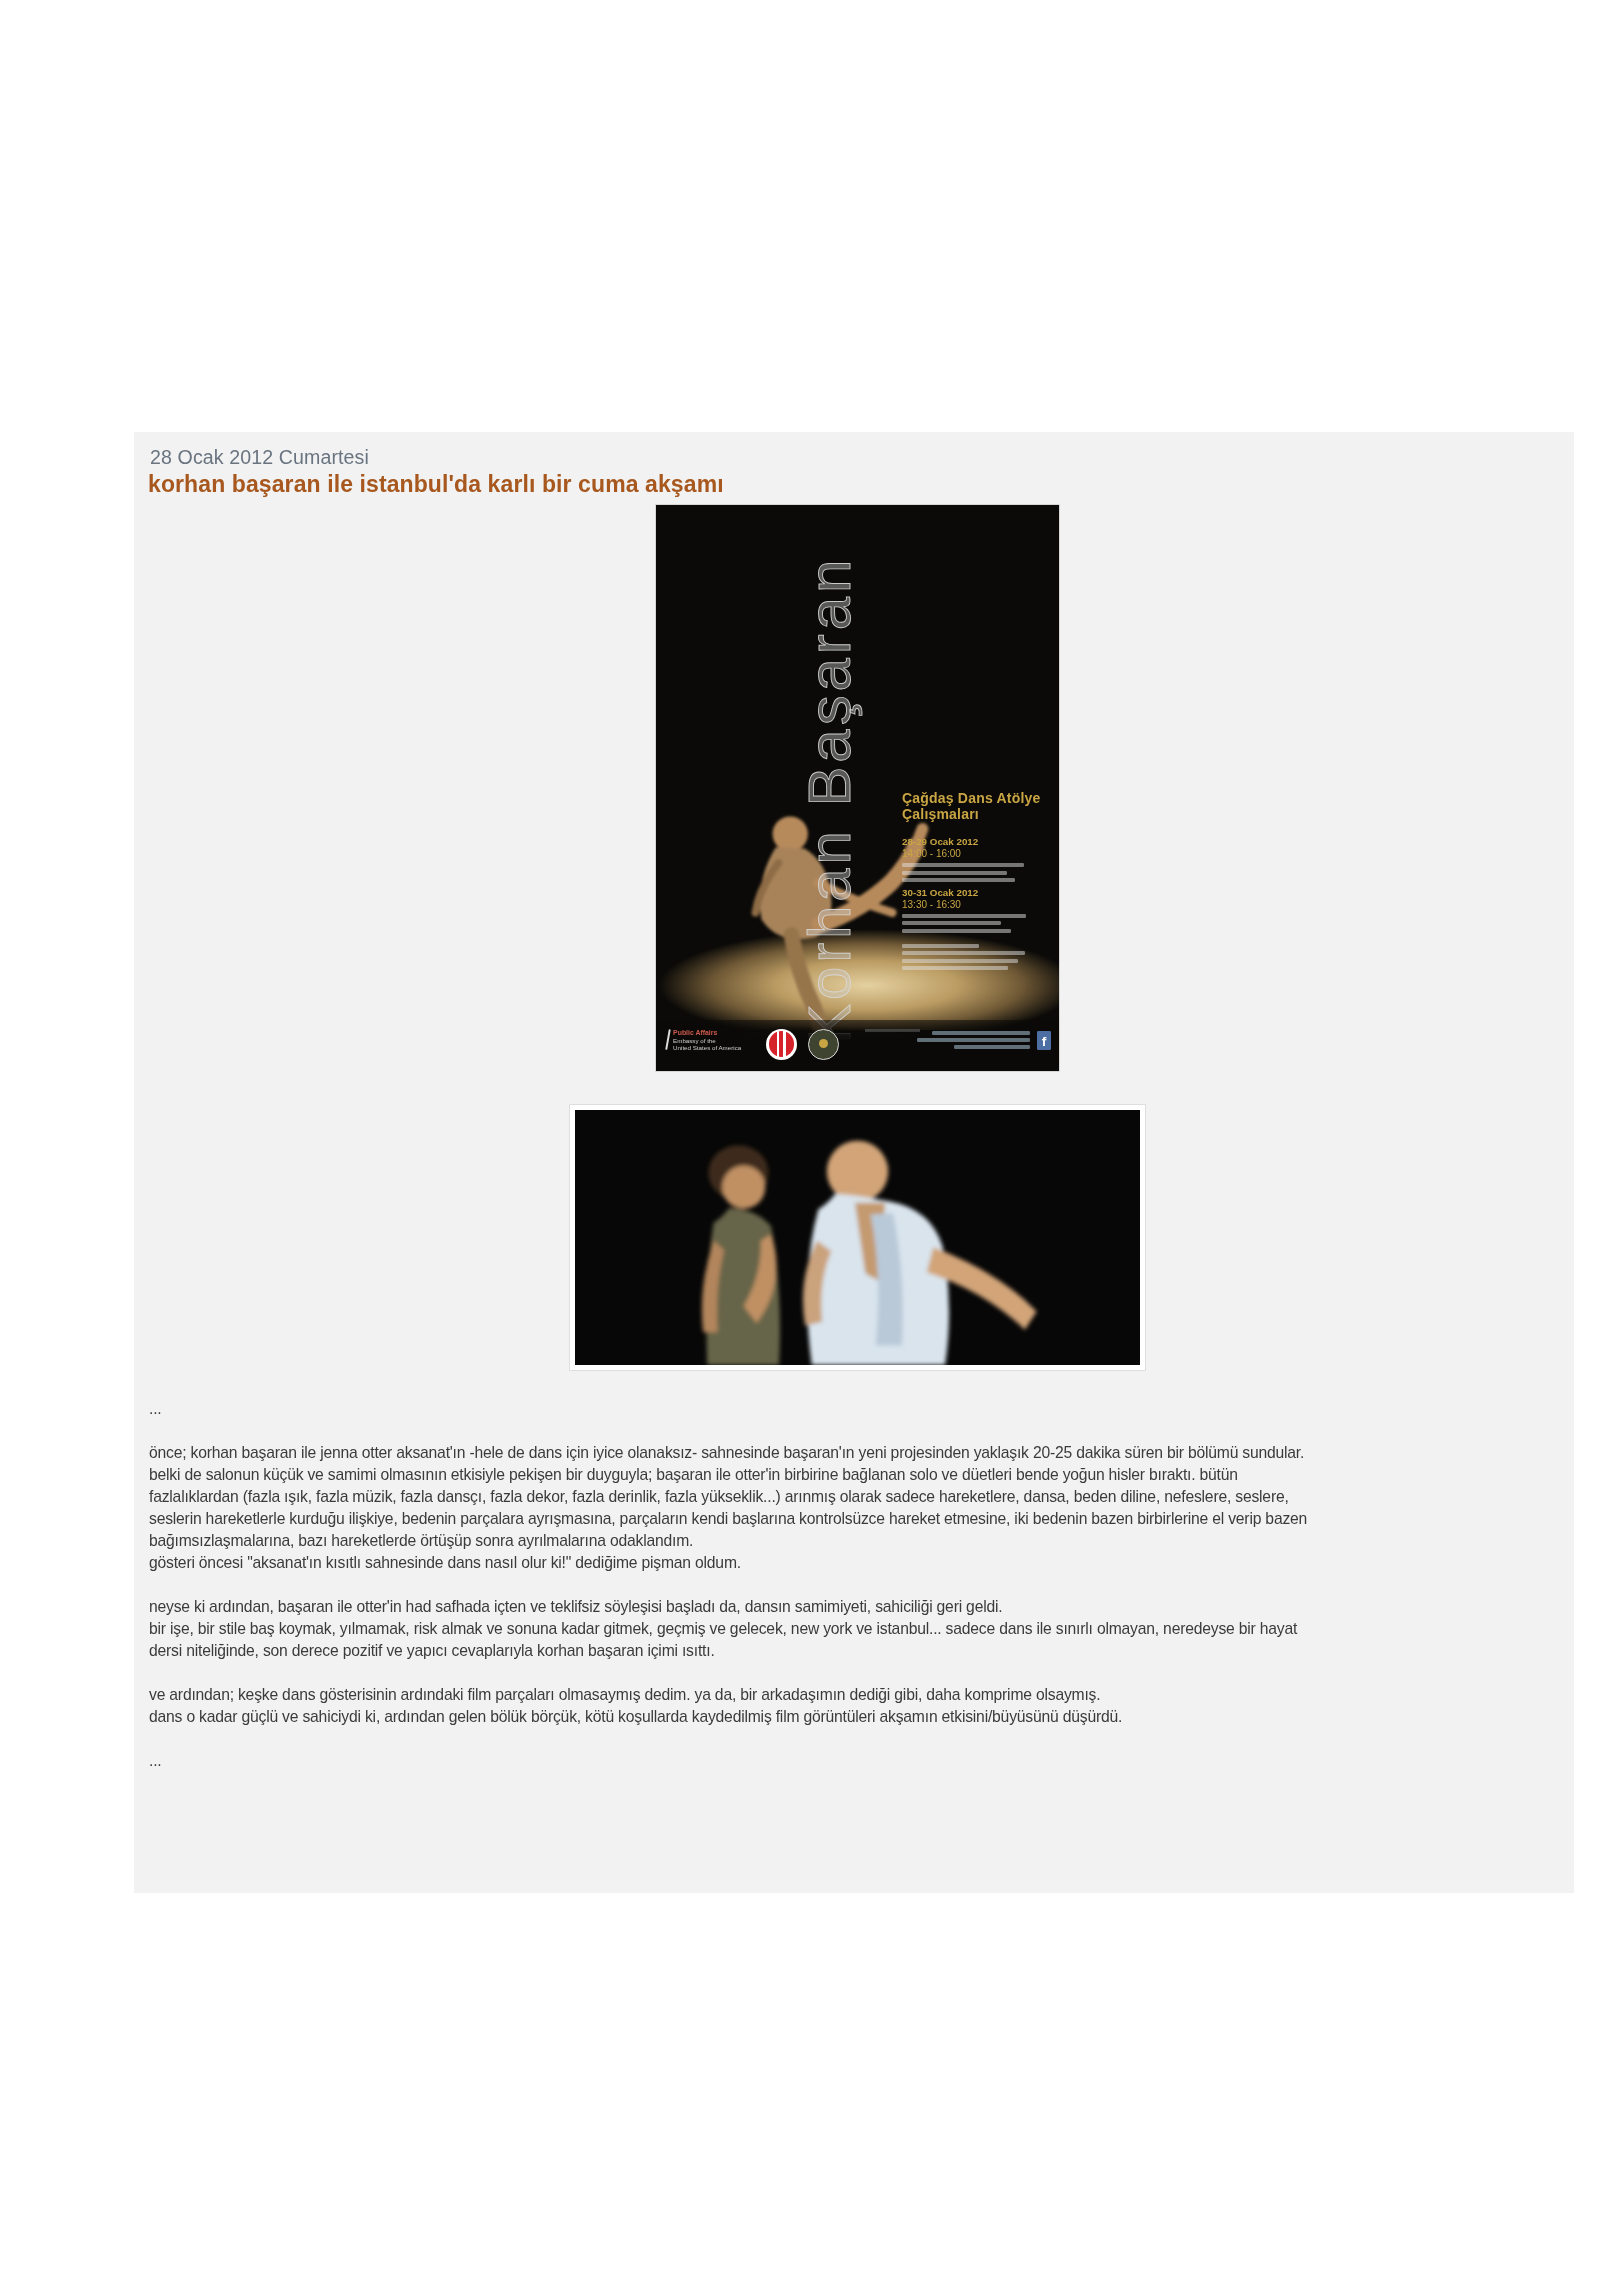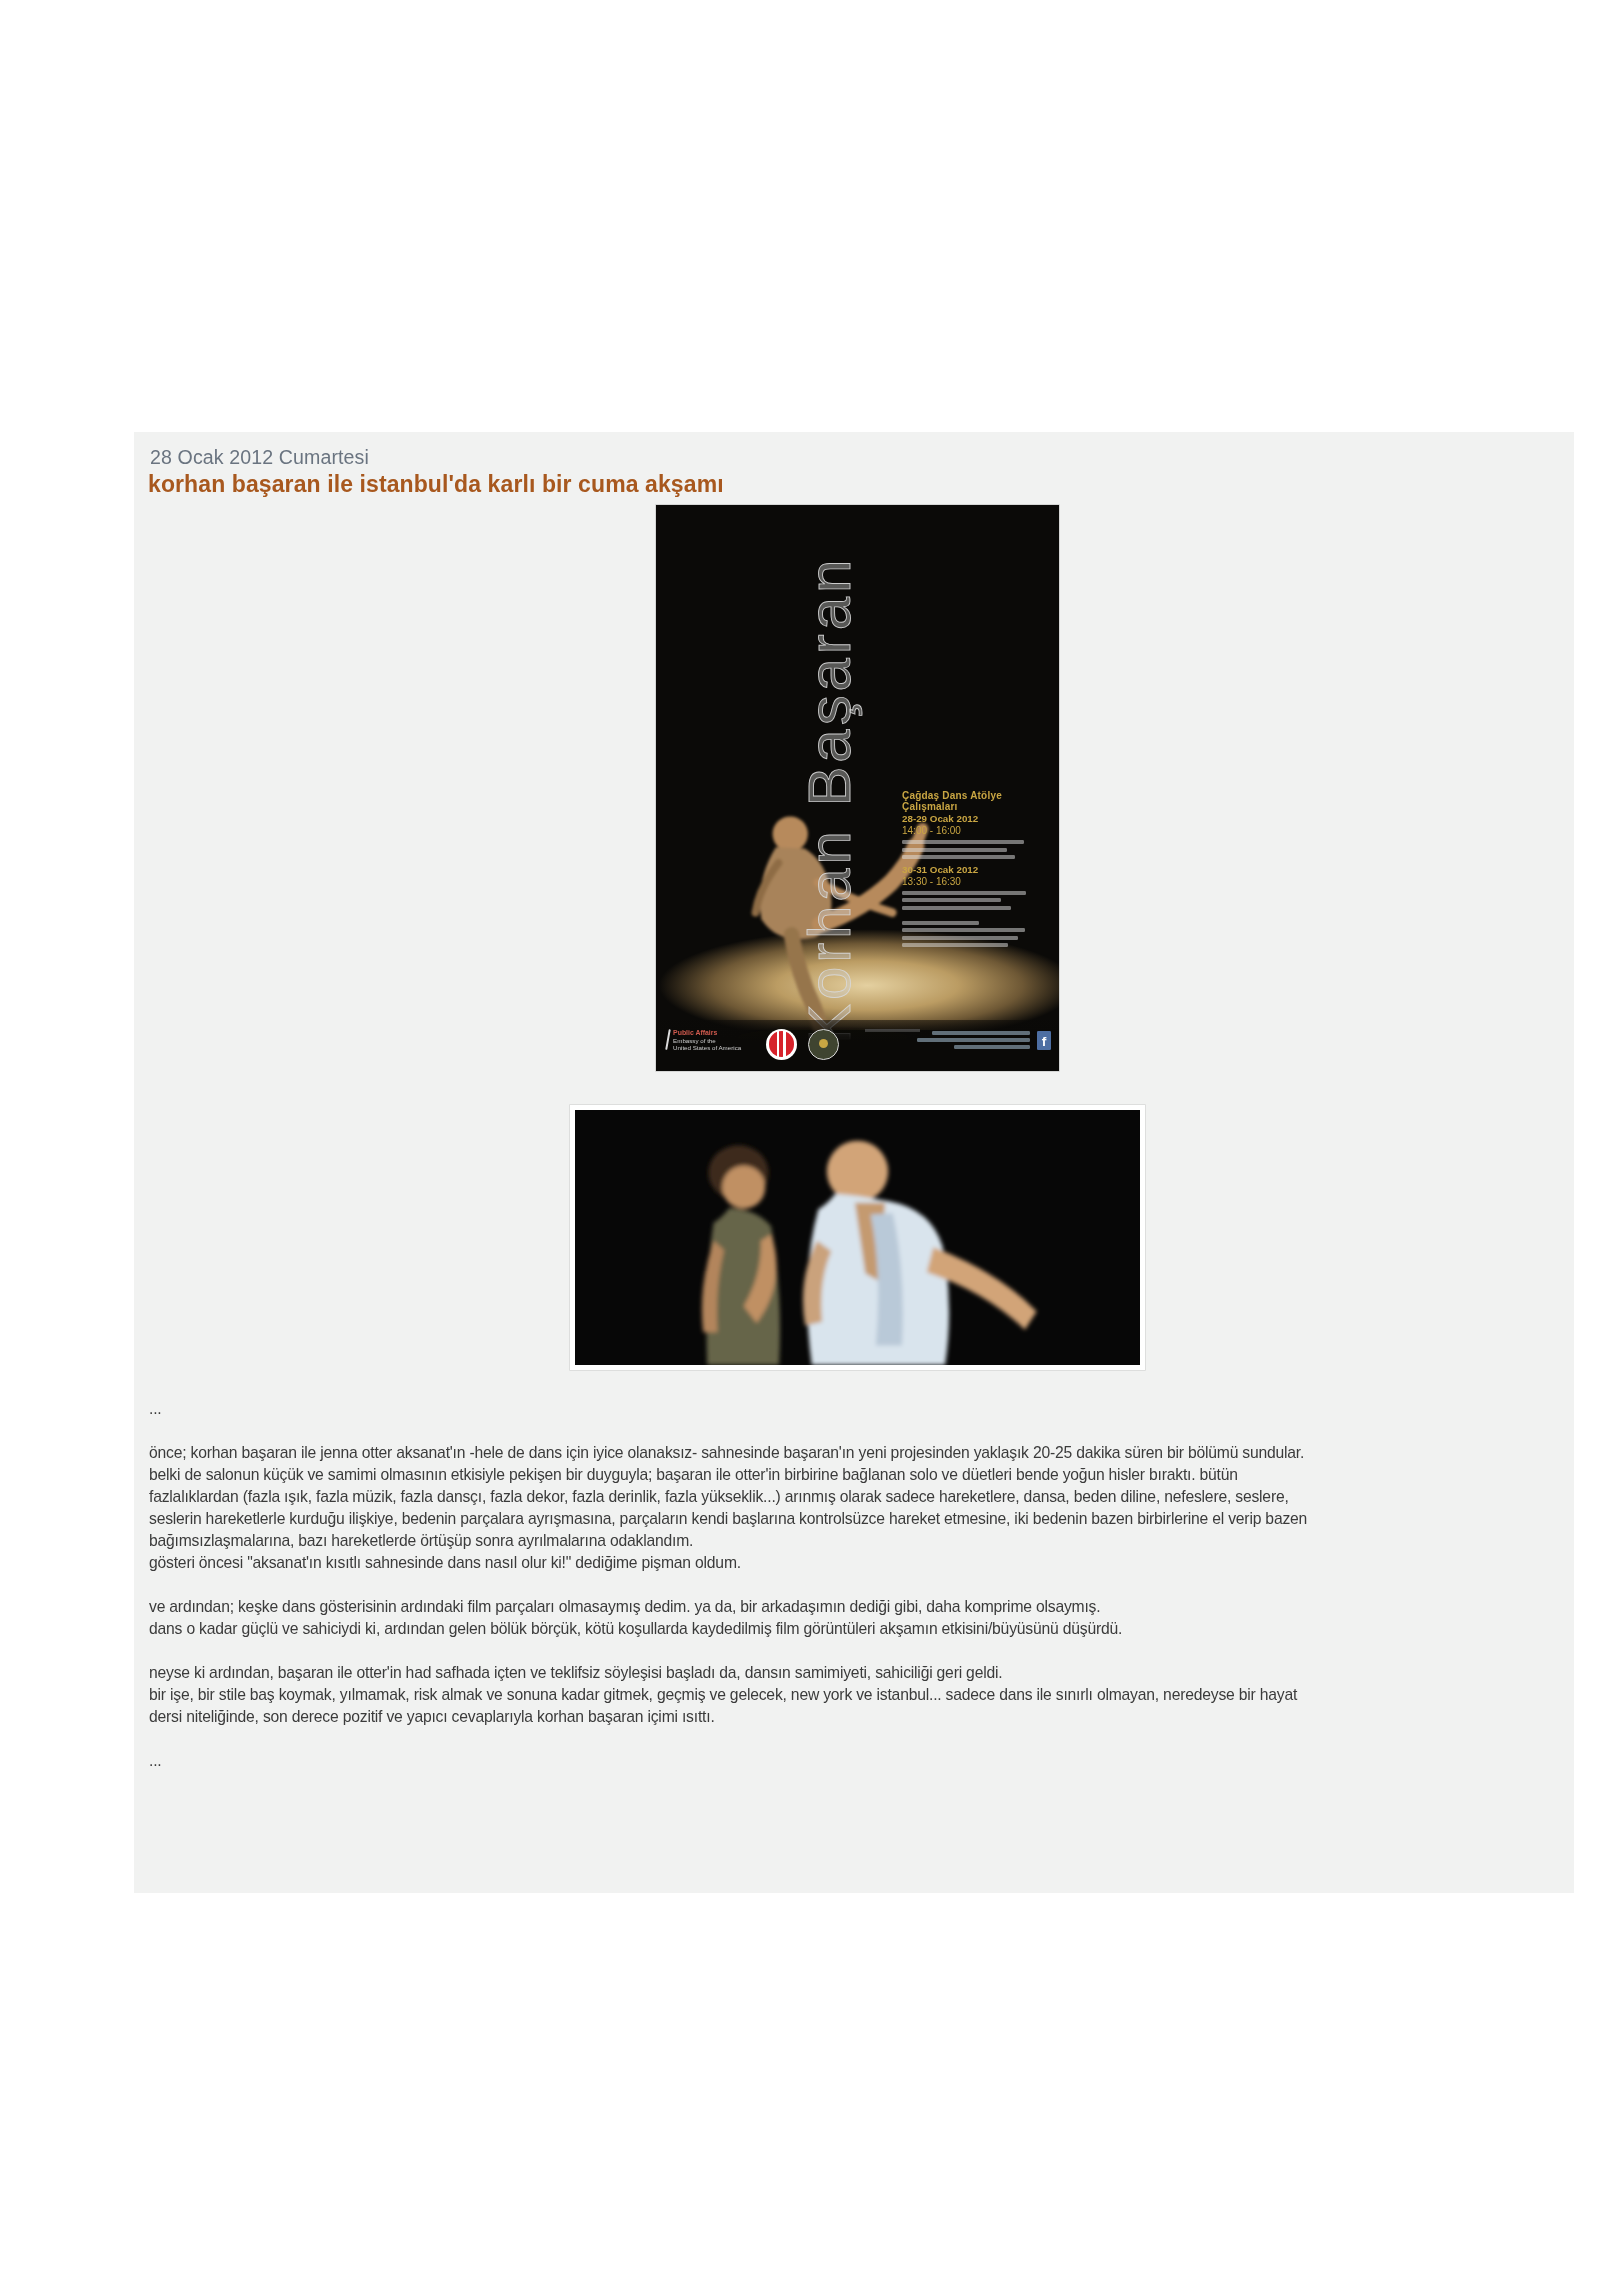--- a/index.html
+++ b/index.html
@@ -14,21 +14,21 @@
   
   .poster{position:absolute;left:656px;top:505px;width:403px;height:566px;background:#0b0a08;
           box-shadow:0 0 0 0.7px #c9cbc9;overflow:hidden;}
   .floor{position:absolute;left:-46px;right:-46px;bottom:41px;height:131px;
          background:radial-gradient(ellipse 54% 55% at 52% 66%, #e4d0a0 0%, #bb9c63 34%, #6e5835 58%, rgba(11,10,8,0) 78%);}
   .dancer-svg{position:absolute;left:36px;top:278px;}
   .poster-name{position:absolute;left:208px;bottom:27.5px;transform-origin:0 100%;transform:rotate(-90deg);
                white-space:nowrap;font-size:60px;font-weight:300;letter-spacing:3.9px;
                color:rgba(205,205,205,0.40);-webkit-text-stroke:0.9px rgba(216,216,216,0.92);}
   .poster-info{position:absolute;left:246px;top:285px;width:153px;}
-  .info-heading{font-size:10px;font-weight:bold;color:#c9a643;margin-bottom:1px;letter-spacing:0.2px;}
+  .info-heading{font-size:14px;font-weight:bold;color:#c9a643;margin-bottom:14px;letter-spacing:0.2px;}
   .sess{margin-bottom:5px;}
   .sess-date{font-size:9.8px;font-weight:bold;color:#c9a643;line-height:11.8px;}
   .sess-time{font-size:10px;font-weight:normal;color:#c9a643;line-height:11.8px;margin-bottom:3.9px;}
   .bar{height:3.9px;background:rgba(225,225,225,0.5);border-radius:1.3px;margin-bottom:3.3px;filter:blur(0.5px);}
   .note{margin-top:11.8px;}
   .kline{position:absolute;left:209px;bottom:39px;width:55px;height:2.6px;background:#e9e9e9;}
   .poster-bottom{position:absolute;left:0;right:0;bottom:0;height:51px;
                  background:linear-gradient(180deg, rgba(10,9,7,0.55), #0a0907 42%);}
   .embassy{position:absolute;left:10.5px;top:8.5px;display:flex;gap:4.6px;align-items:center;}
   .torch{width:2px;height:21px;background:#dcdcdc;border-radius:1.3px;transform:rotate(10deg);}
@@ -163,22 +163,22 @@
   </div>
 
   <div class="post-body">
     <p>...</p>
     <p>önce; korhan başaran ile jenna otter aksanat'ın -hele de dans için iyice olanaksız- sahnesinde başaran'ın yeni projesinden yaklaşık 20-25 dakika süren bir bölümü sundular.
 belki de salonun küçük ve samimi olmasının etkisiyle pekişen bir duyguyla; başaran ile otter'in birbirine bağlanan solo ve düetleri bende yoğun hisler bıraktı. bütün
 fazlalıklardan (fazla ışık, fazla müzik, fazla dansçı, fazla dekor, fazla derinlik, fazla yükseklik...) arınmış olarak sadece hareketlere, dansa, beden diline, nefeslere, seslere,
 seslerin hareketlerle kurduğu ilişkiye, bedenin parçalara ayrışmasına, parçaların kendi başlarına kontrolsüzce hareket etmesine, iki bedenin bazen birbirlerine el verip bazen
 bağımsızlaşmalarına, bazı hareketlerde örtüşüp sonra ayrılmalarına odaklandım.
 gösteri öncesi "aksanat'ın kısıtlı sahnesinde dans nasıl olur ki!" dediğime pişman oldum.</p>
-    <p>ve ardından; keşke dans gösterisinin ardındaki film parçaları olmasaymış dedim. ya da, bir arkadaşımın dediği gibi, daha komprime olsaymış.
-dans o kadar güçlü ve sahiciydi ki, ardından gelen bölük börçük, kötü koşullarda kaydedilmiş film görüntüleri akşamın etkisini/büyüsünü düşürdü.</p>
     <p>neyse ki ardından, başaran ile otter'in had safhada içten ve teklifsiz söyleşisi başladı da, dansın samimiyeti, sahiciliği geri geldi.
 bir işe, bir stile baş koymak, yılmamak, risk almak ve sonuna kadar gitmek, geçmiş ve gelecek, new york ve istanbul... sadece dans ile sınırlı olmayan, neredeyse bir hayat
 dersi niteliğinde, son derece pozitif ve yapıcı cevaplarıyla korhan başaran içimi ısıttı.</p>
+    <p>ve ardından; keşke dans gösterisinin ardındaki film parçaları olmasaymış dedim. ya da, bir arkadaşımın dediği gibi, daha komprime olsaymış.
+dans o kadar güçlü ve sahiciydi ki, ardından gelen bölük börçük, kötü koşullarda kaydedilmiş film görüntüleri akşamın etkisini/büyüsünü düşürdü.</p>
     <p>...</p>
   </div>
 
 </div>
 
 
 </body></html>

